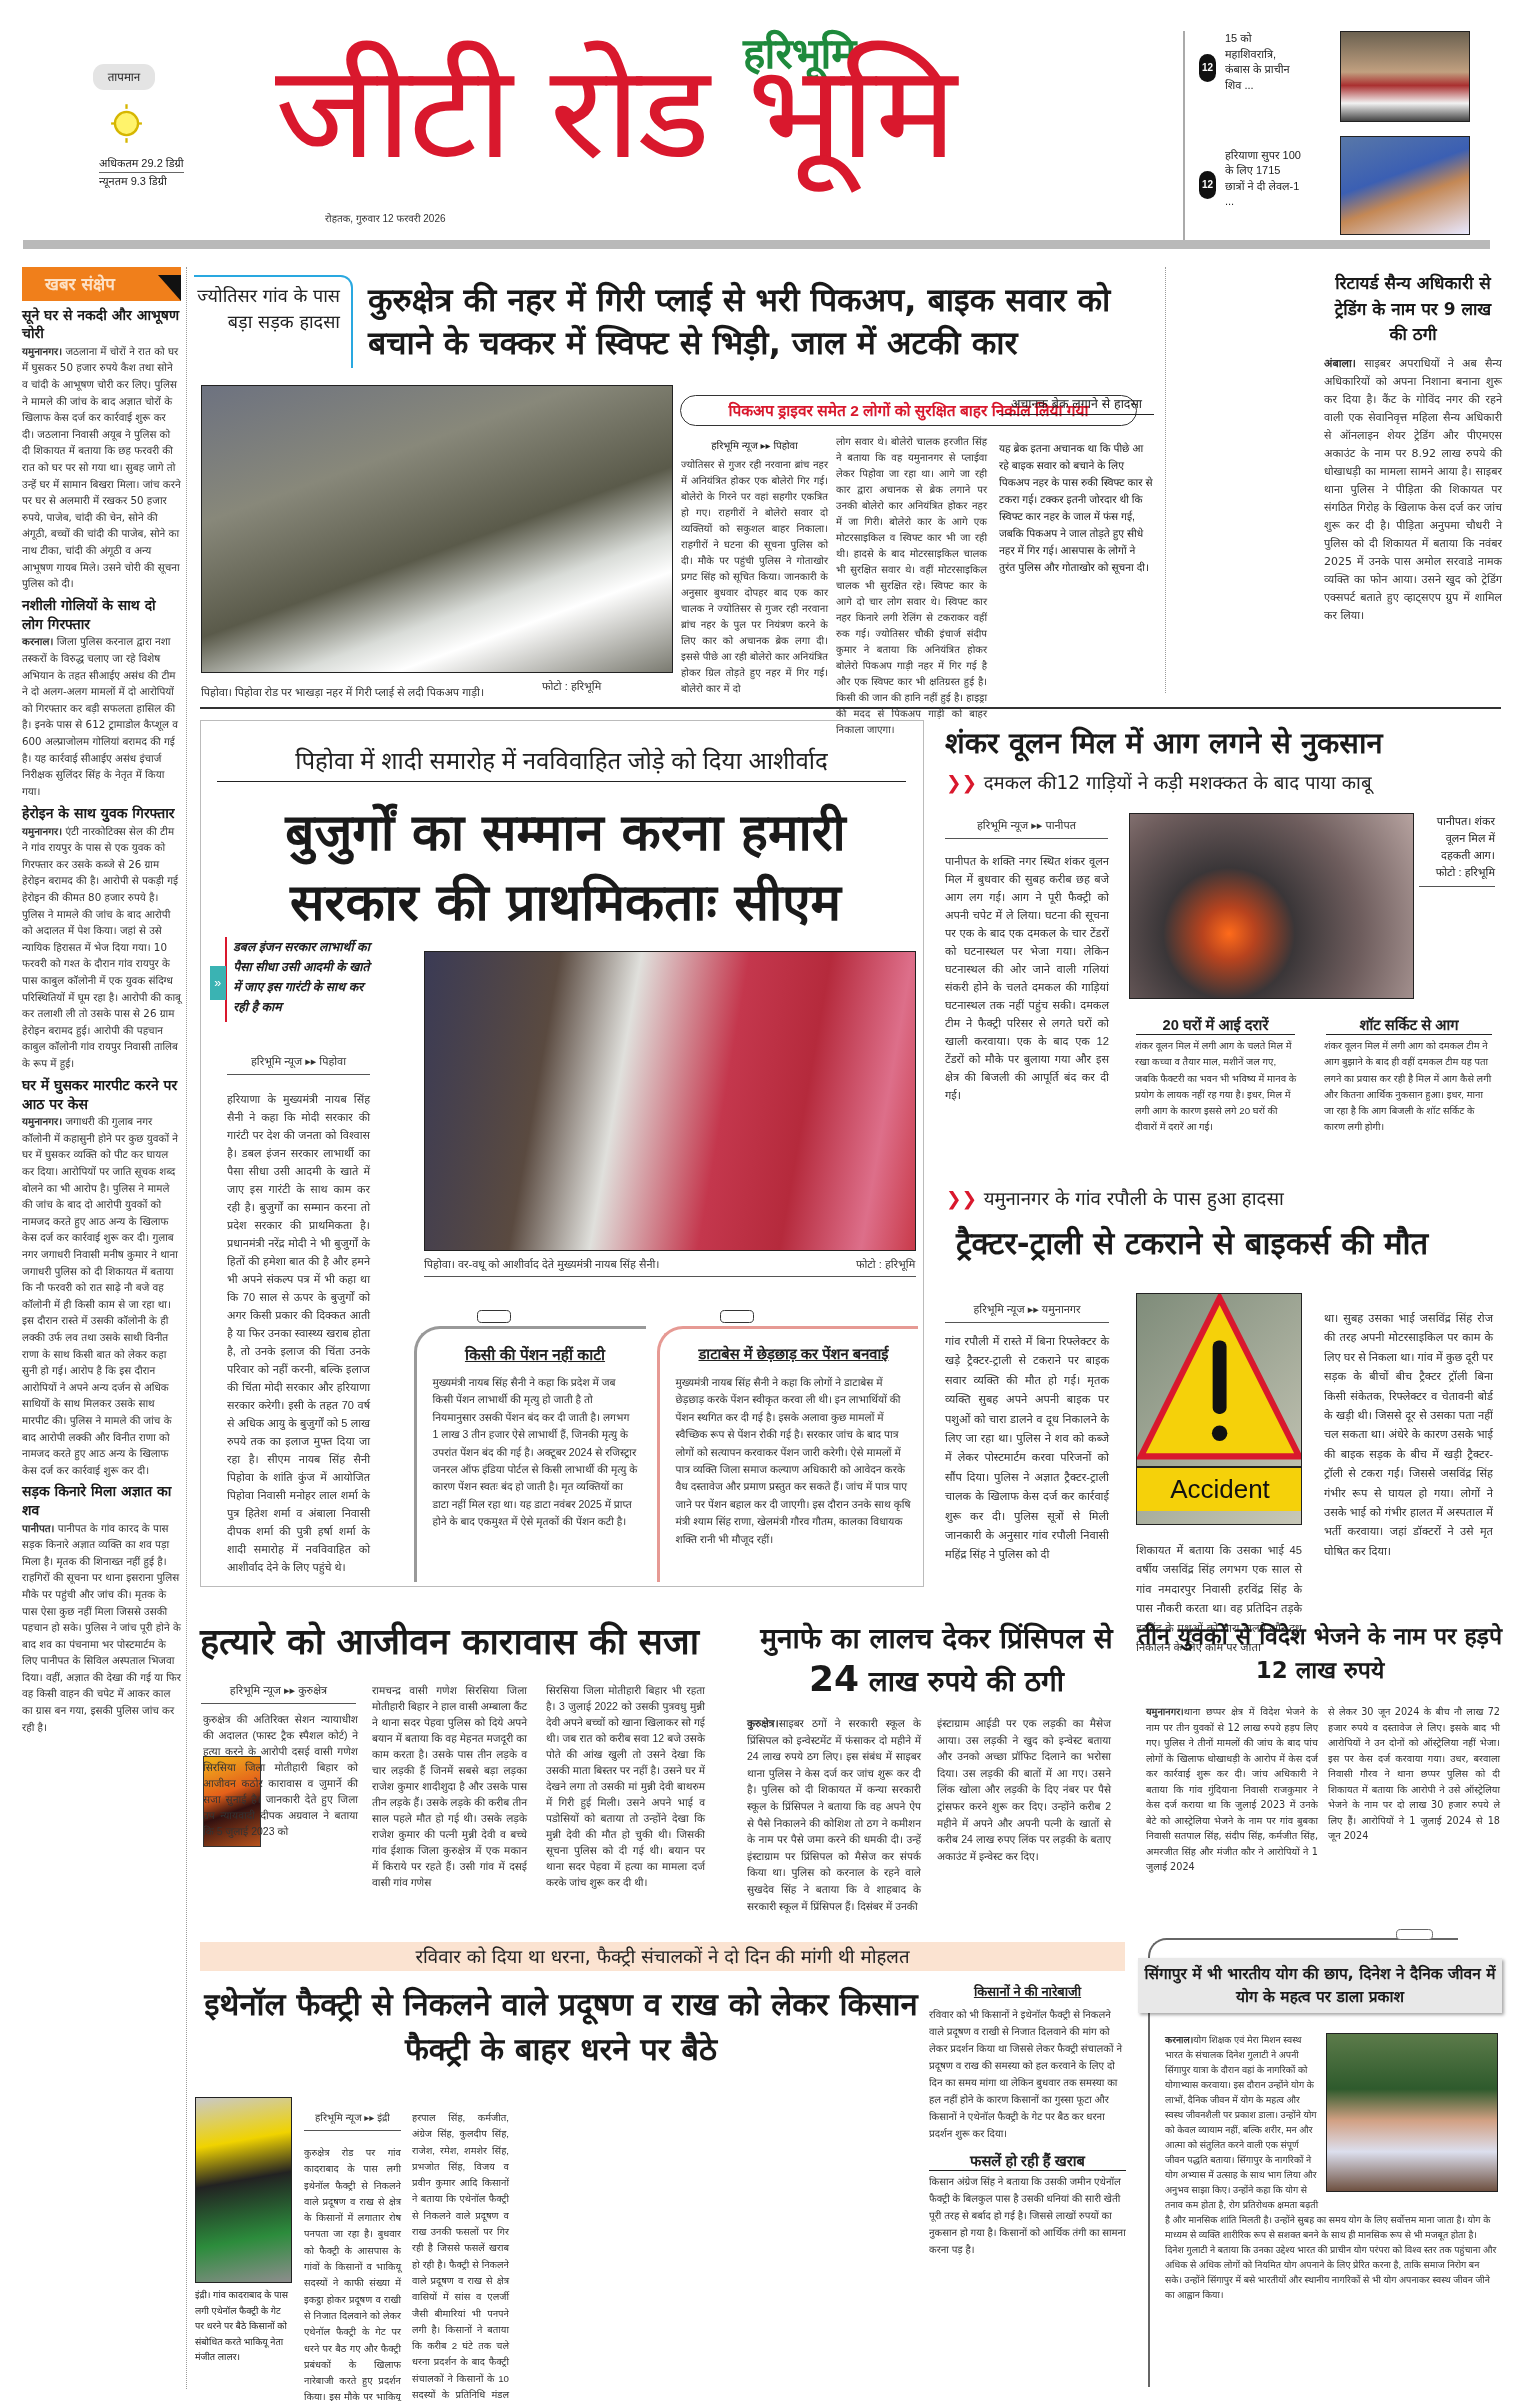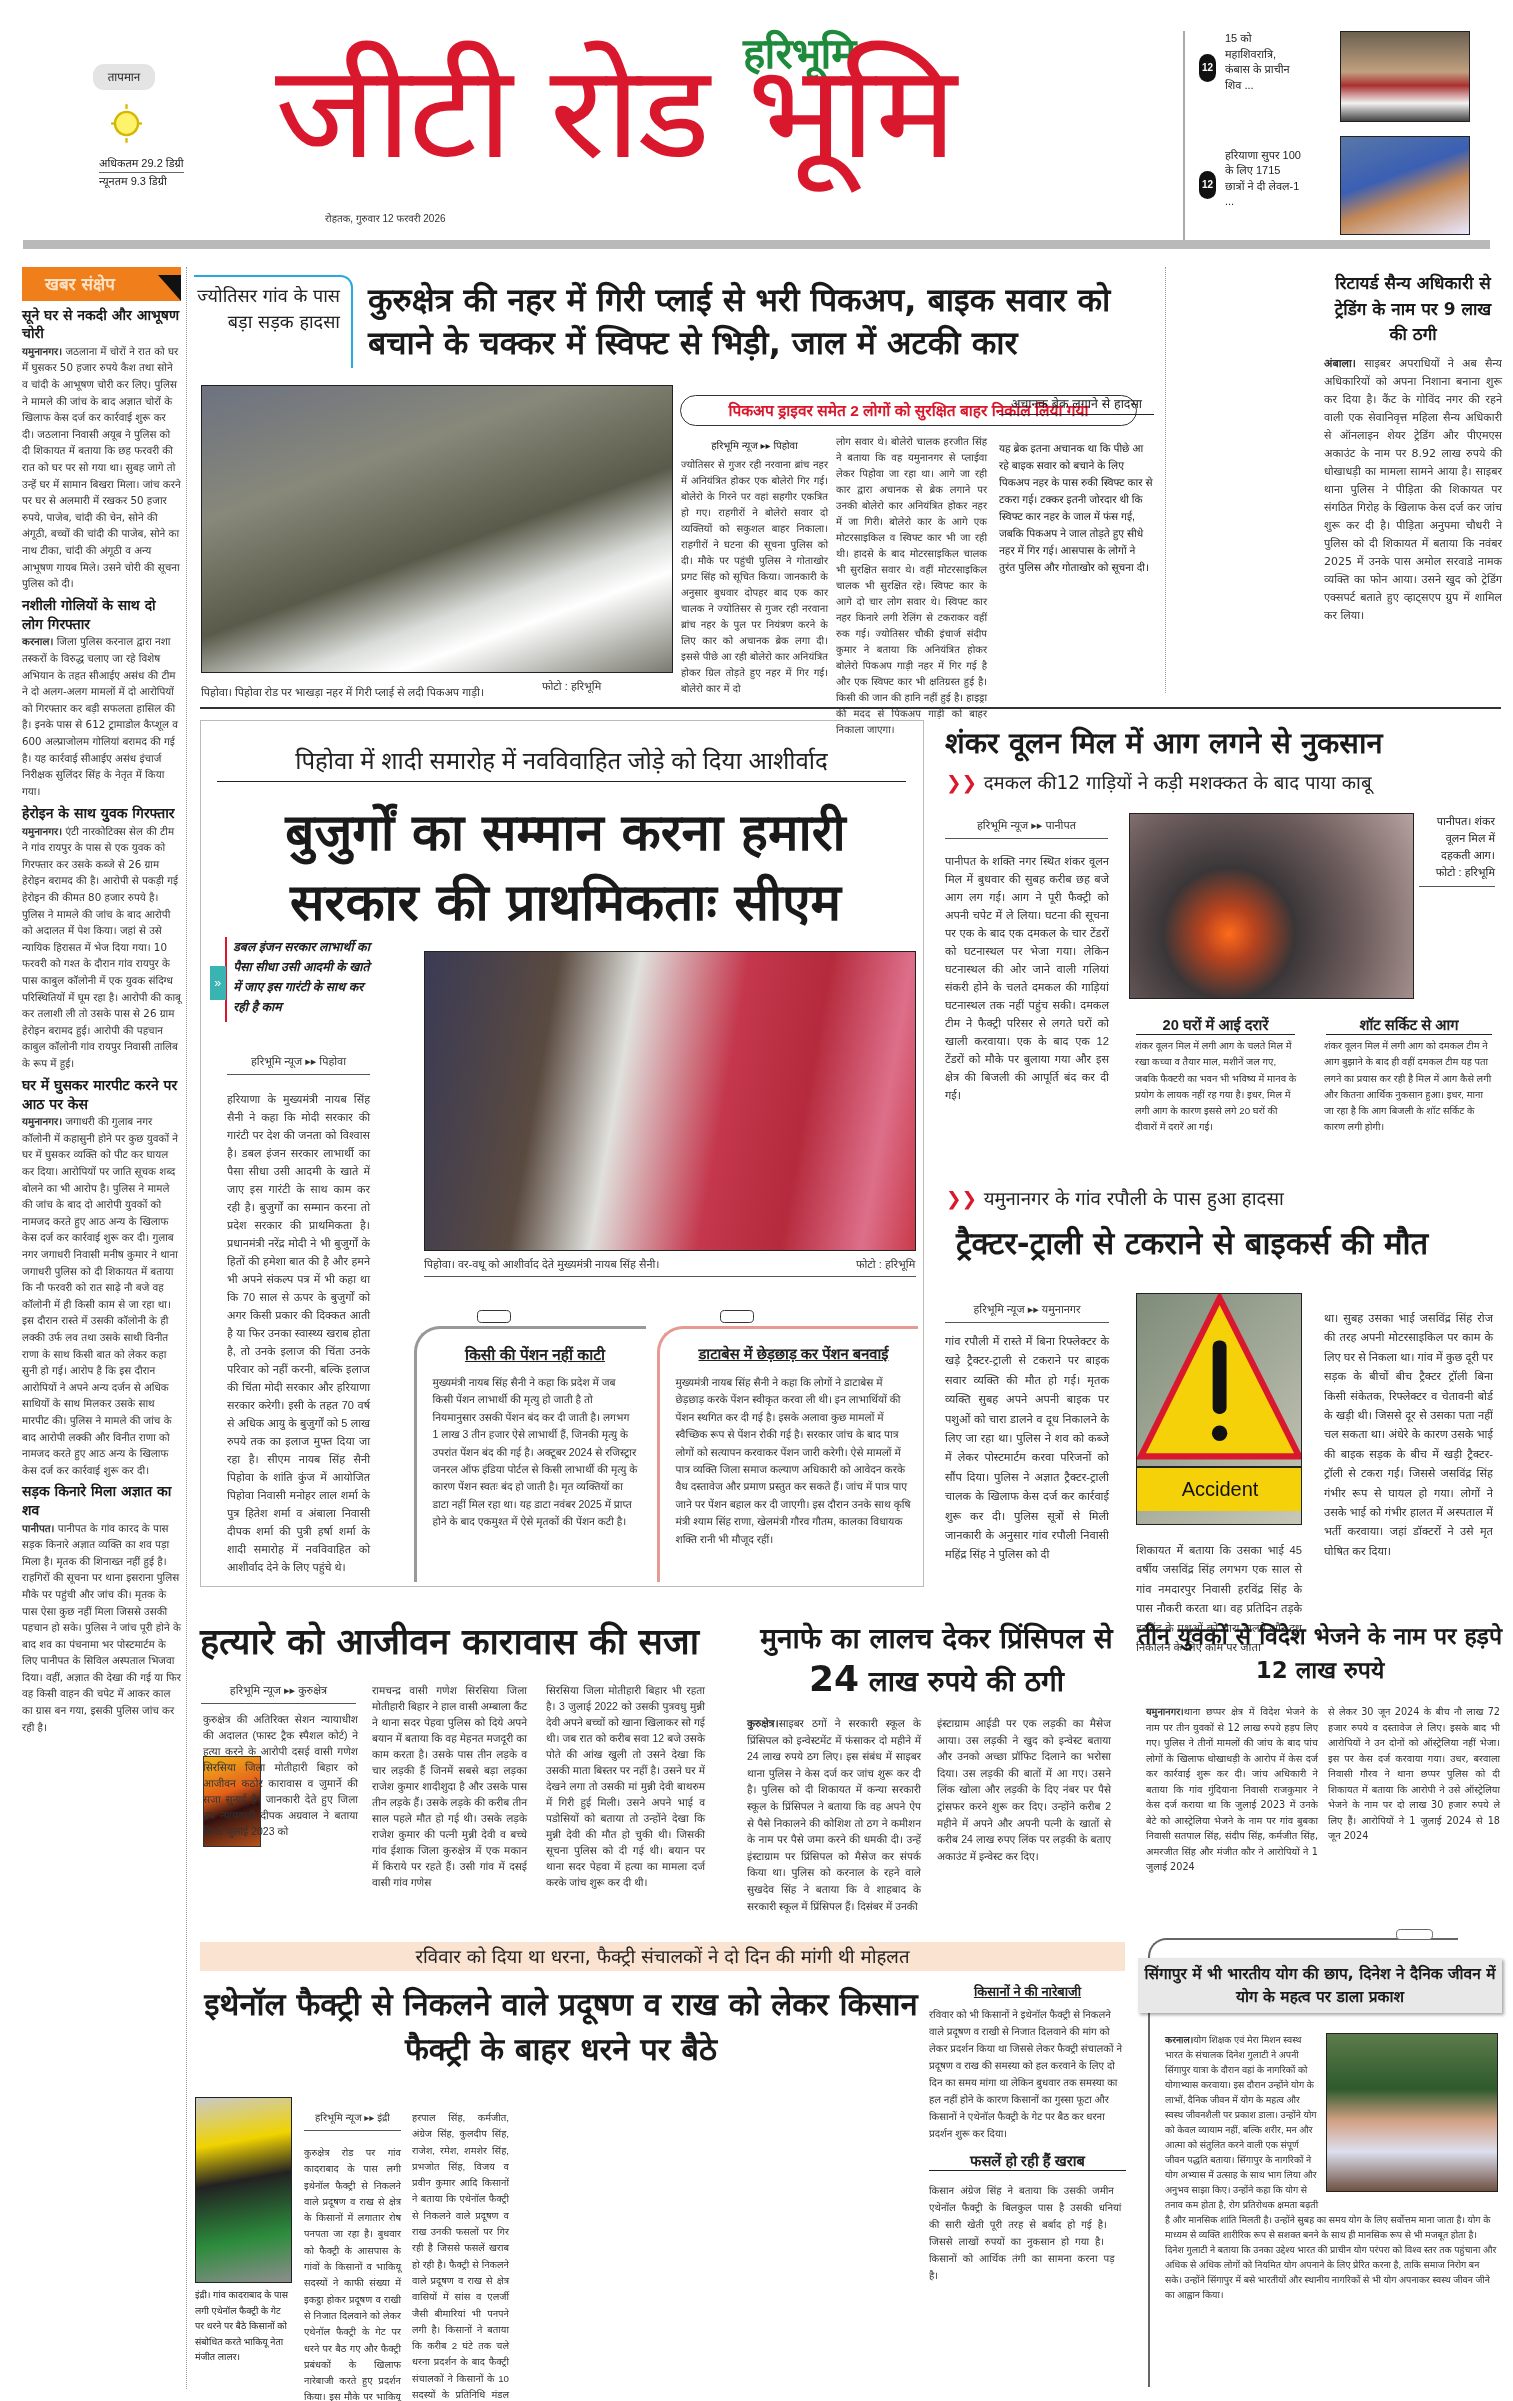--- a/index.html
+++ b/index.html
@@ -149,21 +149,21 @@
 </div>
 <div class="abs hl" style="left:956px;top:1224px;width:542px;font-size:31px;line-height:39px;">ट्रैक्टर-ट्राली से टकराने से बाइकर्स की मौत</div>
 <div class="abs byline" style="left:945px;top:1301px;width:164px;font-size:11px;">हरिभूमि न्यूज ▸▸ यमुनानगर</div>
 <div class="abs body-narrow" style="left:945px;top:1332px;width:164px;font-size:11.2px;line-height:19.4px;">गांव रपौली में रास्ते में बिना रिफ्लेक्टर के खड़े ट्रैक्टर-ट्राली से टकराने पर बाइक सवार व्यक्ति की मौत हो गई। मृतक व्यक्ति सुबह अपने अपनी बाइक पर पशुओं को चारा डालने व दूध निकालने के लिए जा रहा था। पुलिस ने शव को कब्जे में लेकर पोस्टमार्टम करवा परिजनों को सौंप दिया। पुलिस ने अज्ञात ट्रैक्टर-ट्राली चालक के खिलाफ केस दर्ज कर कार्रवाई शुरू कर दी। पुलिस सूत्रों से मिली जानकारी के अनुसार गांव रपौली निवासी महिंद्र सिंह ने पुलिस को दी</div>
 <div class="abs" style="left:1136px;top:1293px;width:166px;height:232px;background:linear-gradient(135deg,#7f8c7a,#c8c8b8);border:0.8px solid #222;overflow:hidden;">
   <svg width="166" height="178" viewBox="0 0 215 230" style="position:absolute;left:0;top:0;">
     <polygon points="107,5 210,210 5,210" fill="#f5d10a" stroke="#d9182d" stroke-width="8"></polygon>
     <rect x="98" y="60" width="18" height="95" rx="8" fill="#111"></rect>
     <circle cx="107" cy="180" r="10" fill="#111"></circle>
   </svg>
-  <div style="position:absolute;left:0;top:172px;width:166px;height:45px;background:#f5d10a;border-top:2.3px solid #222;text-align:center;font-family:'Liberation Sans',sans-serif;font-size:20px;line-height:43px;color:#111;">Accident</div>
+  <div style="position:absolute;left:0;top:172px;width:166px;height:45px;background:#f5d10a;border-top:2.3px solid #222;text-align:center;font-family:'Liberation Sans',sans-serif;font-size:26px;line-height:43px;color:#111;">Accident</div>
 </div>
 <div class="abs body-narrow" style="left:1136px;top:1541px;width:166px;font-size:11.2px;line-height:19.4px;">शिकायत में बताया कि उसका भाई 45 वर्षीय जसविंद्र सिंह लगभग एक साल से गांव नमदारपुर निवासी हरविंद्र सिंह के पास नौकरी करता था। वह प्रतिदिन तड़के हरविंद्र के पशुओं को चारा डालने और दूध निकालने के लिए काम पर जाता</div>
 <div class="abs body-narrow" style="left:1324px;top:1309px;width:169px;font-size:11.2px;line-height:19.4px;">था। सुबह उसका भाई जसविंद्र सिंह रोज की तरह अपनी मोटरसाइकिल पर काम के लिए घर से निकला था। गांव में कुछ दूरी पर सड़क के बीचों बीच ट्रैक्टर ट्रॉली बिना किसी संकेतक, रिफ्लेक्टर व चेतावनी बोर्ड के खड़ी थी। जिससे दूर से उसका पता नहीं चल सकता था। अंधेरे के कारण उसके भाई की बाइक सड़क के बीच में खड़ी ट्रैक्टर-ट्रॉली से टकरा गई। जिससे जसविंद्र सिंह गंभीर रूप से घायल हो गया। लोगों ने उसके भाई को गंभीर हालत में अस्पताल में भर्ती करवाया। जहां डॉक्टरों ने उसे मृत घोषित कर दिया।</div>
 
 <div class="abs hl" style="left:200px;top:1619px;width:542px;font-size:36px;line-height:46px;">हत्यारे को आजीवन कारावास की सजा</div>
 <div class="abs byline" style="left:201px;top:1682px;width:155px;font-size:11px;">हरिभूमि न्यूज ▸▸ कुरुक्षेत्र</div>
 <div class="abs" style="left:203px;top:1756px;width:58px;height:91px;background:linear-gradient(160deg,#f2b61c 0%,#e4601a 40%,#311010 60%,#b8531c 100%);border:0.8px solid #333;"></div>
 <div class="abs body-narrow" style="left:203px;top:1711px;width:155px;font-size:10.5px;line-height:16px;">कुरुक्षेत्र की अतिरिक्त सेशन न्यायाधीश की अदालत (फास्ट ट्रैक स्पैशल कोर्ट) ने हत्या करने के आरोपी दसई वासी गणेश सिरसिया जिला मोतीहारी बिहार को आजीवन कठोर कारावास व जुमार्ने की सजा सुनाई है। जानकारी देते हुए जिला उप न्यायवादी दीपक अग्रवाल ने बताया कि 5 जुलाई 2023 को</div>
 <div class="abs body-narrow" style="left:372px;top:1682px;width:155px;font-size:10.5px;line-height:16px;">रामचन्द्र वासी गणेश सिरसिया जिला मोतीहारी बिहार ने हाल वासी अम्बाला कैंट ने थाना सदर पेहवा पुलिस को दिये अपने बयान में बताया कि वह मेहनत मजदूरी का काम करता है। उसके पास तीन लड़के व चार लड़की हैं जिनमें सबसे बड़ा लड़का राजेश कुमार शादीशुदा है और उसके पास तीन लड़के हैं। उसके लड़के की करीब तीन साल पहले मौत हो गई थी। उसके लड़के राजेश कुमार की पत्नी मुन्नी देवी व बच्चे गांव ईशाक जिला कुरुक्षेत्र में एक मकान में किराये पर रहते हैं। उसी गांव में दसई वासी गांव गणेस</div>
 <div class="abs body-narrow" style="left:546px;top:1682px;width:159px;font-size:10.5px;line-height:16px;">सिरसिया जिला मोतीहारी बिहार भी रहता है। 3 जुलाई 2022 को उसकी पुत्रवधु मुन्नी देवी अपने बच्चों को खाना खिलाकर सो गई थी। जब रात को करीब सवा 12 बजे उसके पोते की आंख खुली तो उसने देखा कि उसकी माता बिस्तर पर नहीं है। उसने घर में देखने लगा तो उसकी मां मुन्नी देवी बाथरुम में गिरी हुई मिली। उसने अपने भाई व पडोसियों को बताया तो उन्होंने देखा कि मुन्नी देवी की मौत हो चुकी थी। जिसकी सूचना पुलिस को दी गई थी। बयान पर थाना सदर पेहवा में हत्या का मामला दर्ज करके जांच शुरू कर दी थी।</div>
@@ -185,21 +185,21 @@
 <div class="abs photo" style="left:195px;top:2097px;width:97px;height:186px;background:linear-gradient(170deg,#c9c9c9 0%,#f0d300 25%,#222 45%,#2c8c3c 75%,#8d8d8d 100%);"></div>
 <div class="abs" style="left:195px;top:2288px;width:97px;font-size:9.3px;line-height:15.5px;">इंद्री। गांव कादराबाद के पास लगी एथेनॉल फैक्ट्री के गेट पर धरने पर बैठे किसानों को संबोधित करते भाकियू नेता मंजीत लालर।</div>
 <div class="abs byline" style="left:304px;top:2110px;width:97px;font-size:10px;">हरिभूमि न्यूज ▸▸ इंद्री</div>
 <div class="abs body-narrow" style="left:304px;top:2145px;width:97px;font-size:9.7px;line-height:16.3px;">कुरुक्षेत्र रोड पर गांव कादराबाद के पास लगी इथेनॉल फैक्ट्री से निकलने वाले प्रदूषण व राख से क्षेत्र के किसानों में लगातार रोष पनपता जा रहा है। बुधवार को फैक्ट्री के आसपास के गांवों के किसानों व भाकियू सदस्यों ने काफी संख्या में इकट्ठा होकर प्रदूषण व राखी से निजात दिलवाने को लेकर एथेनॉल फैक्ट्री के गेट पर धरने पर बैठ गए और फैक्ट्री प्रबंधकों के खिलाफ नारेबाजी करते हुए प्रदर्शन किया। इस मौके पर भाकियू (चढूनी) के हलका प्रधान मंजीत लालर, किसान सतनाम सिंह, जय भगवान, राहुल कलसौरा, लखविन्द्र सिंह,</div>
 <div class="abs body-narrow" style="left:412px;top:2110px;width:97px;font-size:9.7px;line-height:16.3px;">हरपाल सिंह, कर्मजीत, अंग्रेज सिंह, कुलदीप सिंह, राजेश, रमेश, शमशेर सिंह, प्रभजोत सिंह, विजय व प्रवीन कुमार आदि किसानों ने बताया कि एथेनॉल फैक्ट्री से निकलने वाले प्रदूषण व राख उनकी फसलों पर गिर रही है जिससे फसलें खराब हो रही है। फैक्ट्री से निकलने वाले प्रदूषण व राख से क्षेत्र वासियों में सांस व एलर्जी जैसी बीमारियां भी पनपने लगी है। किसानों ने बताया कि करीब 2 घंटे तक चले धरना प्रदर्शन के बाद फैक्ट्री संचालकों ने किसानों के 10 सदस्यों के प्रतिनिधि मंडल को फैक्ट्री के अंदर बुलाया और बातचीत कर आश्वासन दिया कि उन्होंने इंजीनियर बुलाया हुआ है। स्थाई समाधान नहीं हुआ तो अनिश्चितकालीन धरना शुरू करेंगे।</div>
 
 <div class="abs" style="left:929px;top:1982px;width:197px;">
   <div style="font-family:'Liberation Sans',sans-serif;font-weight:bold;font-size:13px;text-decoration:underline;text-align:center;">किसानों ने की नारेबाजी</div>
   <div style="font-size:10px;line-height:17px;margin-top:6.2px;color:#333;">रविवार को भी किसानों ने इथेनॉल फैक्ट्री से निकलने वाले प्रदूषण व राखी से निजात दिलवाने की मांग को लेकर प्रदर्शन किया था जिससे लेकर फैक्ट्री संचालकों ने प्रदूषण व राख की समस्या को हल करवाने के लिए दो दिन का समय मांगा था लेकिन बुधवार तक समस्या का हल नहीं होने के कारण किसानों का गुस्सा फूटा और किसानों ने एथेनॉल फैक्ट्री के गेट पर बैठ कर धरना प्रदर्शन शुरू कर दिया।</div>
   <div style="font-family:'Liberation Sans',sans-serif;font-weight:bold;font-size:14.7px;text-align:center;border-bottom:1.2px solid #222;margin-top:7.7px;">फसलें हो रही हैं खराब</div>
-  <div style="font-size:10px;line-height:17px;margin-top:12px;color:#333;font-family:Liberation Mono, monospace;">किसान अंग्रेज सिंह ने बताया कि उसकी जमीन एथेनॉल फैक्ट्री के बिलकुल पास है उसकी धनियां की सारी खेती पूरी तरह से बर्बाद हो गई है। जिससे लाखों रुपयों का नुकसान हो गया है। किसानों को आर्थिक तंगी का सामना करना पड़ है।</div>
+  <div style="font-size:10px;line-height:17px;margin-top:2px;color:#333;">किसान अंग्रेज सिंह ने बताया कि उसकी जमीन एथेनॉल फैक्ट्री के बिलकुल पास है उसकी धनियां की सारी खेती पूरी तरह से बर्बाद हो गई है। जिससे लाखों रुपयों का नुकसान हो गया है। किसानों को आर्थिक तंगी का सामना करना पड़ है।</div>
 </div>
 
 <div class="abs" style="left:1148px;top:1938px;width:310px;height:449px;border-top:2.3px solid #666;border-left:2.3px solid #666;border-top-left-radius:18.6px;">
   <div class="abs" style="left:246px;top:-11px;width:37px;height:11px;border:1.5px solid #666;border-radius:4.6px;background:#fff;"></div>
 </div>
 <div class="abs hl" style="left:1138px;top:1958px;width:364px;padding:4.6px 6.2px;background:#e8e8e8;box-shadow:1.5px 2.3px 3.1px rgba(0,0,0,0.35);font-size:15.5px;line-height:23px;text-align:center;">सिंगापुर में भी भारतीय योग की छाप, दिनेश ने दैनिक जीवन में योग के महत्व पर डाला प्रकाश</div>
 <div class="abs" style="left:1165px;top:2033px;width:333px;font-family:'Liberation Sans',sans-serif;font-size:9.3px;line-height:15px;color:#333;">
   <div class="photo" style="float:right;width:172px;height:159px;margin:0 0 6.2px 7.7px;background:linear-gradient(180deg,#5c7b4a 0%,#2e5a2c 35%,#d2a083 55%,#dcdfee 75%,#6e5040 100%);"></div>
   <b>करनाल।</b><span>योग शिक्षक एवं मेरा मिशन स्वस्थ भारत के संचालक दिनेश गुलाटी ने अपनी सिंगापुर यात्रा के दौरान वहां के नागरिकों को योगाभ्यास करवाया। इस दौरान उन्होंने योग के लाभों, दैनिक जीवन में योग के महत्व और स्वस्थ जीवनशैली पर प्रकाश डाला। उन्होंने योग को केवल व्यायाम नहीं, बल्कि शरीर, मन और आत्मा को संतुलित करने वाली एक संपूर्ण जीवन पद्धति बताया। सिंगापुर के नागरिकों ने योग अभ्यास में उत्साह के साथ भाग लिया और अनुभव साझा किए। उन्होंने कहा कि योग से तनाव कम होता है, रोग प्रतिरोधक क्षमता बढ़ती है और मानसिक शांति मिलती है। उन्होंने सुबह का समय योग के लिए सर्वोत्तम माना जाता है। योग के माध्यम से व्यक्ति शारीरिक रूप से सशक्त बनने के साथ ही मानसिक रूप से भी मजबूत होता है। दिनेश गुलाटी ने बताया कि उनका उद्देश्य भारत की प्राचीन योग परंपरा को विश्व स्तर तक पहुंचाना और अधिक से अधिक लोगों को नियमित योग अपनाने के लिए प्रेरित करना है, ताकि समाज निरोग बन सके। उन्होंने सिंगापुर में बसे भारतीयों और स्थानीय नागरिकों से भी योग अपनाकर स्वस्थ जीवन जीने का आह्वान किया।</span>
 </div>

